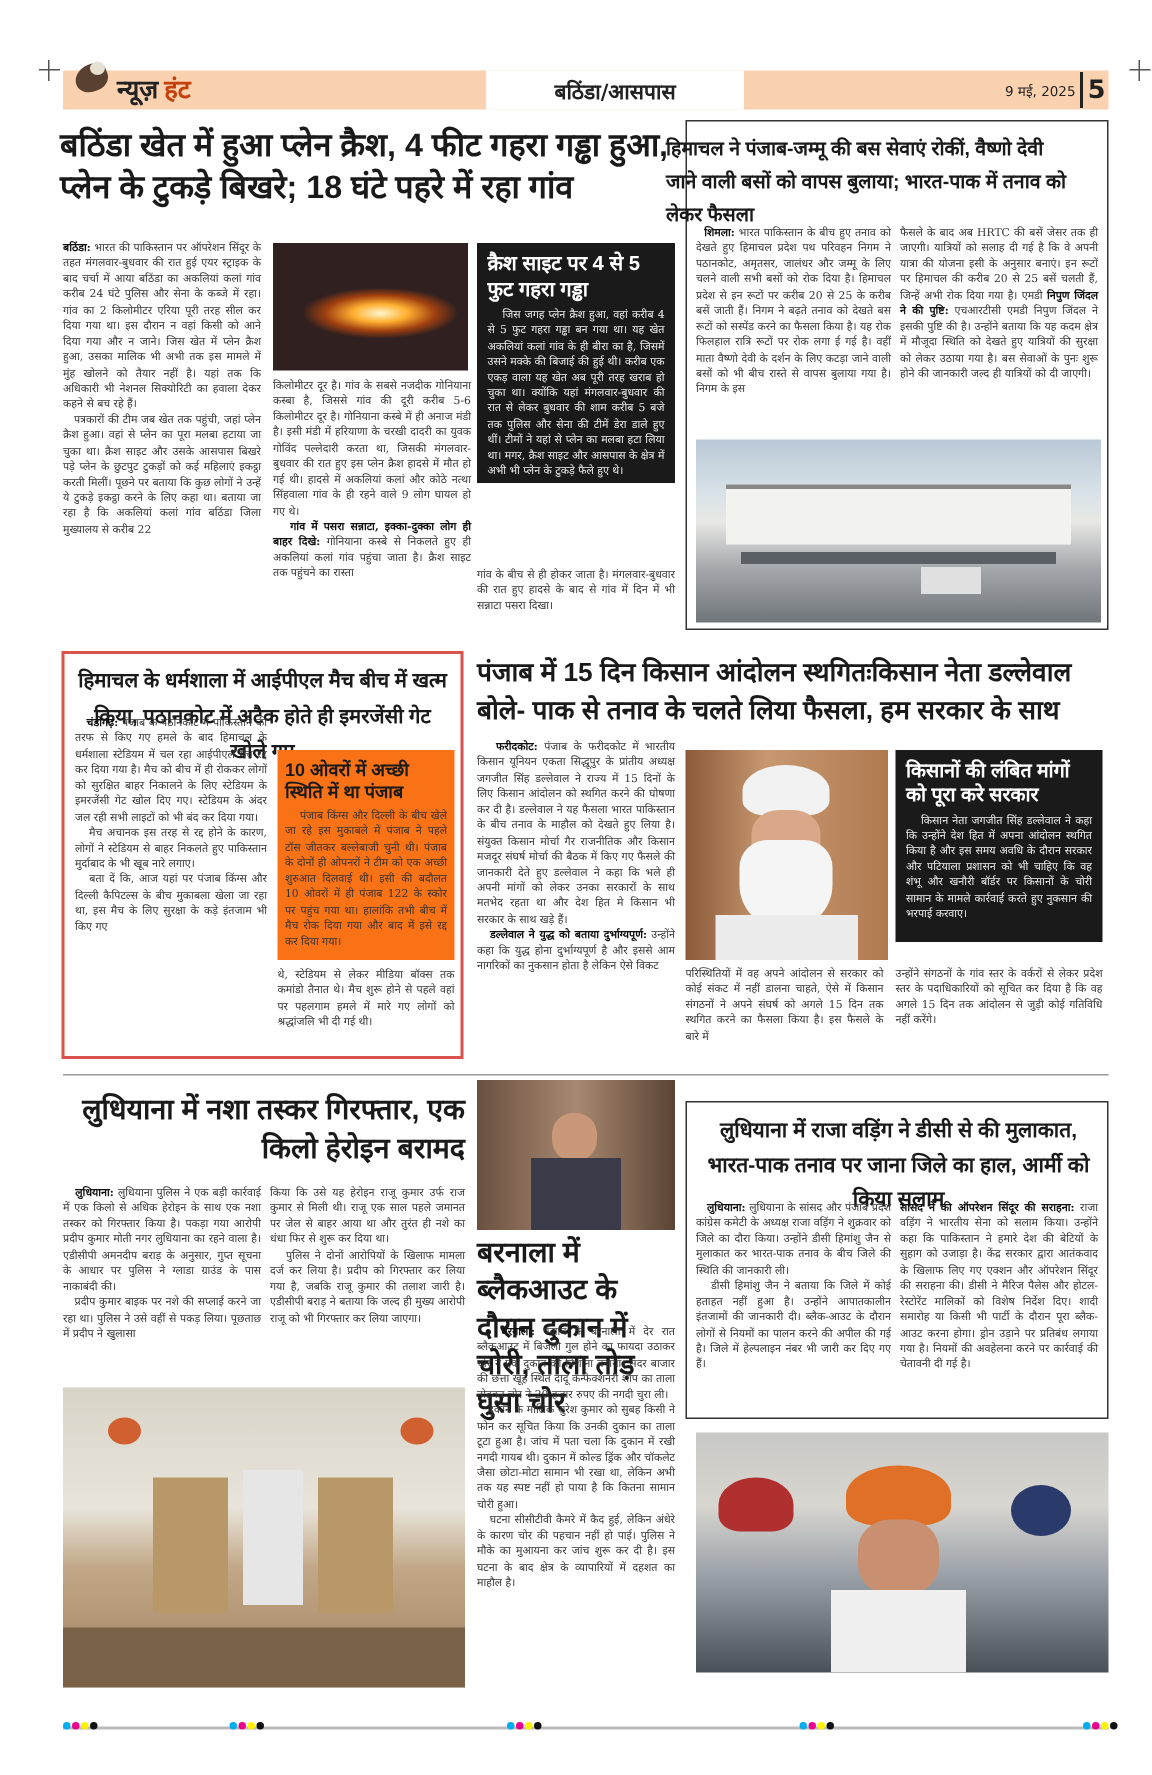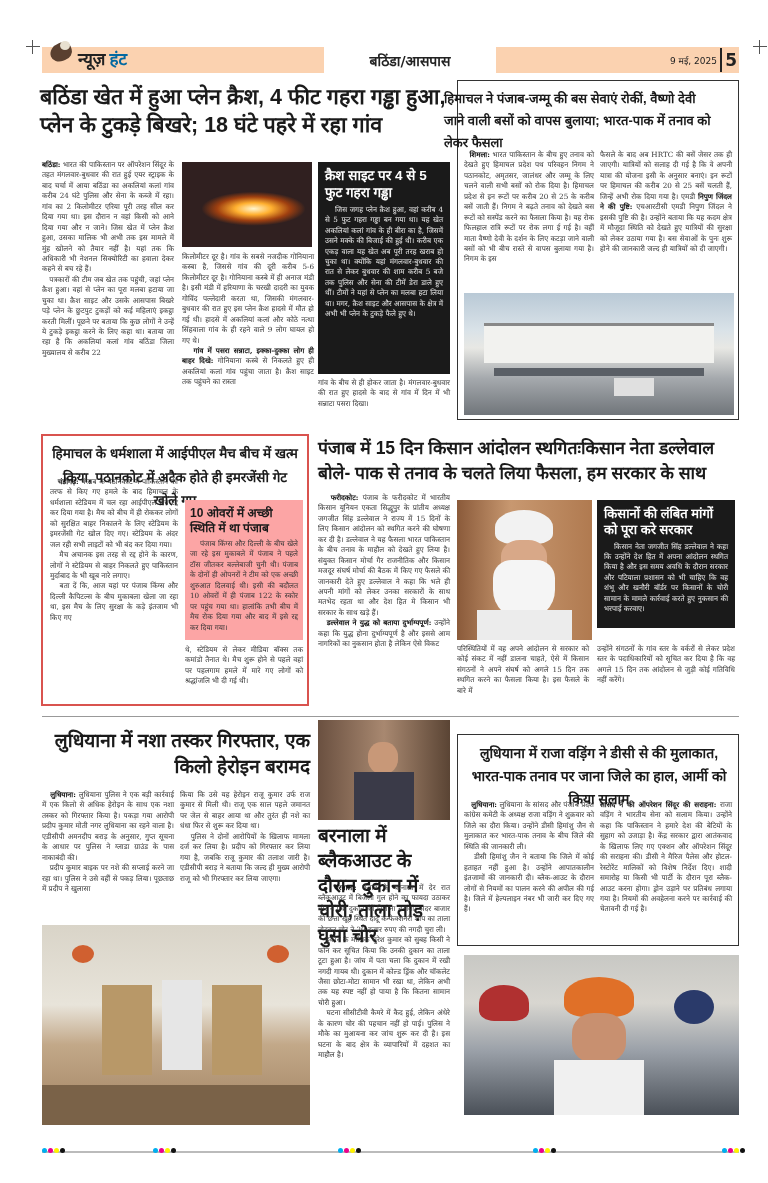--- a/index.html
+++ b/index.html
@@ -8,32 +8,32 @@
 .crop{position:absolute;width:14px;height:14px}
 .crop::before,.crop::after{content:"";position:absolute;background:#555}
 .crop::before{left:6px;top:0;width:1px;height:14px}
 .crop::after{top:6px;left:0;width:14px;height:1px}
 .mast{left:42px;top:47px;width:697px;height:26px;background:#fbd2b0;display:flex;align-items:center}
 .mast .logo{display:flex;align-items:flex-start;height:26px;padding-left:4px}
 .bird{width:28px;height:30px;margin-top:-8px;position:relative}
 .bird .b1{position:absolute;left:4px;top:4px;width:22px;height:18px;background:#5a4030;border-radius:60% 40% 50% 50%;transform:rotate(-20deg)}
 .bird .b2{position:absolute;left:14px;top:2px;width:10px;height:9px;background:#e8e0d0;border-radius:50%}
 .logo .n1{font-weight:bold;font-size:17px;color:#222;margin-left:4px}
-.logo .n2{font-weight:bold;font-size:17px;color:#0369a1;margin-left:4px}
+.logo .n2{font-weight:bold;font-size:17px;color:#c2410c;margin-left:4px}
 .mast .sect{position:absolute;left:282px;top:0;width:172px;height:26px;background:#fff;font-weight:bold;font-size:14px;display:flex;align-items:center;justify-content:center}
 .mast .date{position:absolute;right:22px;top:7px;font-size:9px}
 .mast .pno{position:absolute;right:2px;top:1px;font-weight:bold;font-size:17px;border-left:2px solid #222;padding-left:3px;height:24px;line-height:24px}
 .hl{font-family:"Liberation Sans",sans-serif;font-weight:bold;color:#1a1a1a;line-height:1.28}
 .body{font-family:"DejaVu Serif",serif;font-size:7.2px;line-height:1.45;color:#333;text-align:justify}
 .body b{color:#111}
 .photo{position:absolute;background:#666;overflow:hidden}
 .box{position:absolute;border:1px solid #333}
 .redbox{position:absolute;border:2px solid #d9534f}
 .darkbox{position:absolute;background:#1a1a1a;color:#fff}
-.lightbox{position:absolute;background:#fca5a5}
+.lightbox{position:absolute;background:#f97316}
 .hrule{position:absolute;height:1px;background:#999}
 .bottom-line{position:absolute;top:1151px;height:2px;background:#bbb}
 .dots{position:absolute;top:1148px;display:flex;gap:1px}
 .dots span{width:5px;height:5px;border-radius:50%;display:block}
 </style>
 </head>
 <body>
 
 <div class="crop" style="left:26px;top:40px"></div>
 <div class="crop" style="left:753px;top:40px"></div>
@@ -55,21 +55,21 @@
 <div class="abs hl" style="left:40px;top:84px;width:410px;font-size:21.5px;line-height:1.28">बठिंडा खेत में हुआ प्लेन क्रैश, 4 फीट गहरा गड्ढा हुआ, प्लेन के टुकड़े बिखरे; 18 घंटे पहरे में रहा गांव</div>
 <div class="abs body" style="left:42px;top:160px;width:132px">
   <b>बठिंडा:</b> <span>भारत की पाकिस्तान पर ऑपरेशन सिंदूर के तहत मंगलवार-बुधवार की रात हुई एयर स्ट्राइक के बाद चर्चा में आया बठिंडा का अकलियां कलां गांव करीब 24 घंटे पुलिस और सेना के कब्जे में रहा। गांव का 2 किलोमीटर एरिया पूरी तरह सील कर दिया गया था। इस दौरान न वहां किसी को आने दिया गया और न जाने। जिस खेत में प्लेन क्रैश हुआ, उसका मालिक भी अभी तक इस मामले में मुंह खोलने को तैयार नहीं है। यहां तक कि अधिकारी भी नेशनल सिक्योरिटी का हवाला देकर कहने से बच रहे हैं।</span><br>
   &nbsp;&nbsp;&nbsp;<span>पत्रकारों की टीम जब खेत तक पहुंची, जहां प्लेन क्रैश हुआ। वहां से प्लेन का पूरा मलबा हटाया जा चुका था। क्रैश साइट और उसके आसपास बिखरे पड़े प्लेन के छुटपुट टुकड़ों को कई महिलाएं इकट्ठा करती मिलीं। पूछने पर बताया कि कुछ लोगों ने उन्हें ये टुकड़े इकट्ठा करने के लिए कहा था। बताया जा रहा है कि अकलियां कलां गांव बठिंडा जिला मुख्यालय से करीब 22</span>
 </div>
 <div class="photo" style="left:182px;top:162px;width:130px;height:85px;background:radial-gradient(ellipse 40% 20% at 55% 55%,#fff6d0 0%,#ffb030 35%,#a04010 70%,#302020 100%)"></div>
 <div class="abs body" style="left:182px;top:252px;width:132px">
   <span>किलोमीटर दूर है। गांव के सबसे नजदीक गोनियाना कस्बा है, जिससे गांव की दूरी करीब 5-6 किलोमीटर दूर है। गोनियाना कस्बे में ही अनाज मंडी है। इसी मंडी में हरियाणा के चरखी दादरी का युवक गोविंद पल्लेदारी करता था, जिसकी मंगलवार-बुधवार की रात हुए इस प्लेन क्रैश हादसे में मौत हो गई थी। हादसे में अकलियां कलां और कोठे नत्था सिंहवाला गांव के ही रहने वाले 9 लोग घायल हो गए थे।</span><br>
   &nbsp;&nbsp;&nbsp;<b>गांव में पसरा सन्नाटा, इक्का-दुक्का लोग ही बाहर दिखे:</b> <span>गोनियाना कस्बे से निकलते हुए ही अकलियां कलां गांव पहुंचा जाता है। क्रैश साइट तक पहुंचने का रास्ता</span>
 </div>
-<div class="darkbox" style="left:318px;top:162px;width:132px;height:212px;padding:6px 7px">
+<div class="darkbox" style="left:318px;top:162px;width:132px;height:160px;padding:6px 7px">
   <div class="hl" style="color:#fff;font-size:13.5px;line-height:1.25;margin-bottom:3px">क्रैश साइट पर 4 से 5 फुट गहरा गड्ढा</div>
   <div class="body" style="color:#eee;text-indent:10px">जिस जगह प्लेन क्रैश हुआ, वहां करीब 4 से 5 फुट गहरा गड्ढा बन गया था। यह खेत अकलियां कलां गांव के ही बीरा का है, जिसमें उसने मक्के की बिजाई की हुई थी। करीब एक एकड़ वाला यह खेत अब पूरी तरह खराब हो चुका था। क्योंकि यहां मंगलवार-बुधवार की रात से लेकर बुधवार की शाम करीब 5 बजे तक पुलिस और सेना की टीमें डेरा डाले हुए थीं। टीमों ने यहां से प्लेन का मलबा हटा लिया था। मगर, क्रैश साइट और आसपास के क्षेत्र में अभी भी प्लेन के टुकड़े फैले हुए थे।</div>
 </div>
 <div class="abs body" style="left:318px;top:378px;width:132px">गांव के बीच से ही होकर जाता है। मंगलवार-बुधवार की रात हुए हादसे के बाद से गांव में दिन में भी सन्नाटा पसरा दिखा।</div>
 
 <div class="box" style="left:457px;top:80px;width:282px;height:340px"></div>
 <div class="abs hl" style="left:444px;top:88px;width:270px;font-size:13px;line-height:1.7;text-align:left">हिमाचल ने पंजाब-जम्मू की बस सेवाएं रोकीं, वैष्णो देवी जाने वाली बसों को वापस बुलाया; भारत-पाक में तनाव को लेकर फैसला</div>
 <div class="abs body" style="left:464px;top:150px;width:130px">
   &nbsp;&nbsp;<b>शिमला:</b> <span>भारत पाकिस्तान के बीच हुए तनाव को देखते हुए हिमाचल प्रदेश पथ परिवहन निगम ने पठानकोट, अमृतसर, जालंधर और जम्मू के लिए चलने वाली सभी बसों को रोक दिया है। हिमाचल प्रदेश से इन रूटों पर करीब 20 से 25 के करीब बसें जाती हैं। निगम ने बढ़ते तनाव को देखते बस रूटों को सस्पेंड करने का फैसला किया है। यह रोक फिलहाल रात्रि रूटों पर रोक लगा ई गई है। वहीं माता वैष्णो देवी के दर्शन के लिए कटड़ा जाने वाली बसों को भी बीच रास्ते से वापस बुलाया गया है। निगम के इस</span>
 </div>

